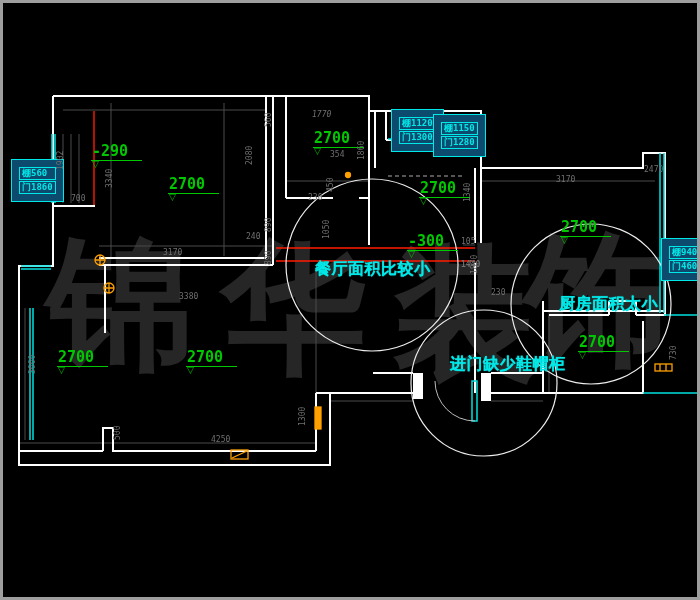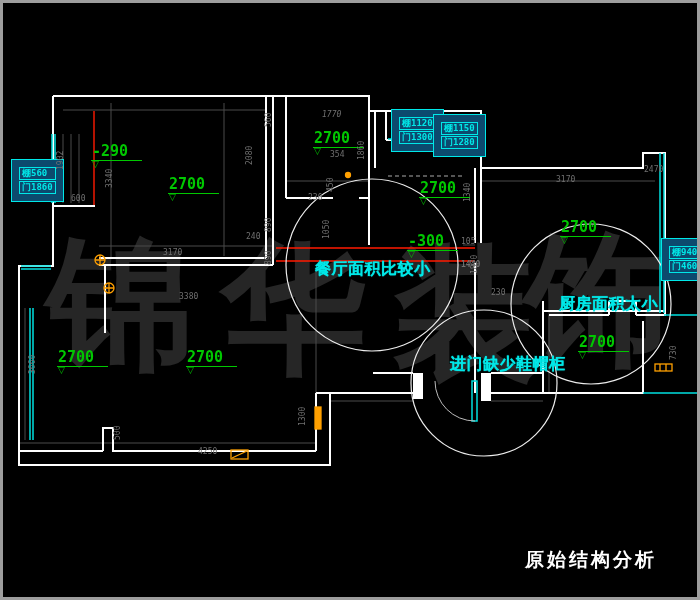--- a/index.html
+++ b/index.html
@@ -179,42 +179,41 @@
       <div class="elev" style="left: 54px; top: 345px;">
         <span class="elev-text">2700</span>
         <span class="elev-tri">▽</span>
       </div>
       <div class="elev" style="left: 183px; top: 345px;">
         <span class="elev-text">2700</span>
         <span class="elev-tri">▽</span>
       </div>
       <div class="dim" style="left: 160px; top: 246px;">3170</div>
       <div class="dim" style="left: 176px; top: 290px;">3380</div>
-      <div class="dim" style="left: 319px; top: 108px; font-style: italic;">1770</div>
+      <div class="dim" style="left: 309px; top: 108px; font-style: italic;">1770</div>
       <div class="dim v" style="left: 262px; top: 124px;">560</div>
       <div class="dim v" style="left: 243px; top: 162px;">2080</div>
       <div class="dim v" style="left: 355px; top: 157px;">1860</div>
       <div class="dim v" style="left: 324px; top: 189px;">450</div>
       <div class="dim" style="left: 327px; top: 148px;">354</div>
       <div class="dim" style="left: 305px; top: 191px;">230</div>
       <div class="dim v" style="left: 262px; top: 229px;">890</div>
       <div class="dim" style="left: 243px; top: 230px;">240</div>
       <div class="dim v" style="left: 262px; top: 262px;">890</div>
       <div class="dim v" style="left: 320px; top: 236px;">1050</div>
       <div class="dim" style="left: 458px; top: 235px;">105</div>
       <div class="dim v" style="left: 468px; top: 271px;">1870</div>
       <div class="dim" style="left: 553px; top: 173px;">3170</div>
       <div class="dim" style="left: 641px; top: 163px;">2470</div>
       <div class="dim v" style="left: 461px; top: 199px;">1340</div>
-      <div class="dim" style="left: 68px; top: 192px;">600</div>
+      <div class="dim" style="left: 68px; top: 192px;">700</div>
       <div class="dim v" style="left: 54px; top: 167px;">1902</div>
       <div class="dim v" style="left: 103px; top: 185px;">3340</div>
       <div class="dim v" style="left: 26px; top: 371px;">3660</div>
       <div class="dim v" style="left: 111px; top: 437px;">500</div>
-      <div class="dim" style="left: 195px; top: 433px; margin-top: 12px;">4250</div>
+      <div class="dim" style="left: 208px; top: 433px;">4250</div>
       <div class="dim v" style="left: 296px; top: 423px;">1300</div>
       <div class="dim v" style="left: 667px; top: 357px;">730</div>
       <div class="dim" style="left: 488px; top: 286px;">230</div>
       <div class="dim" style="left: 458px; top: 258px; font-weight: bold;">1440</div>
     </div>
 
-  <div class="plan-title">原始结构分析</div>
 </div>
 
 </body></html>

